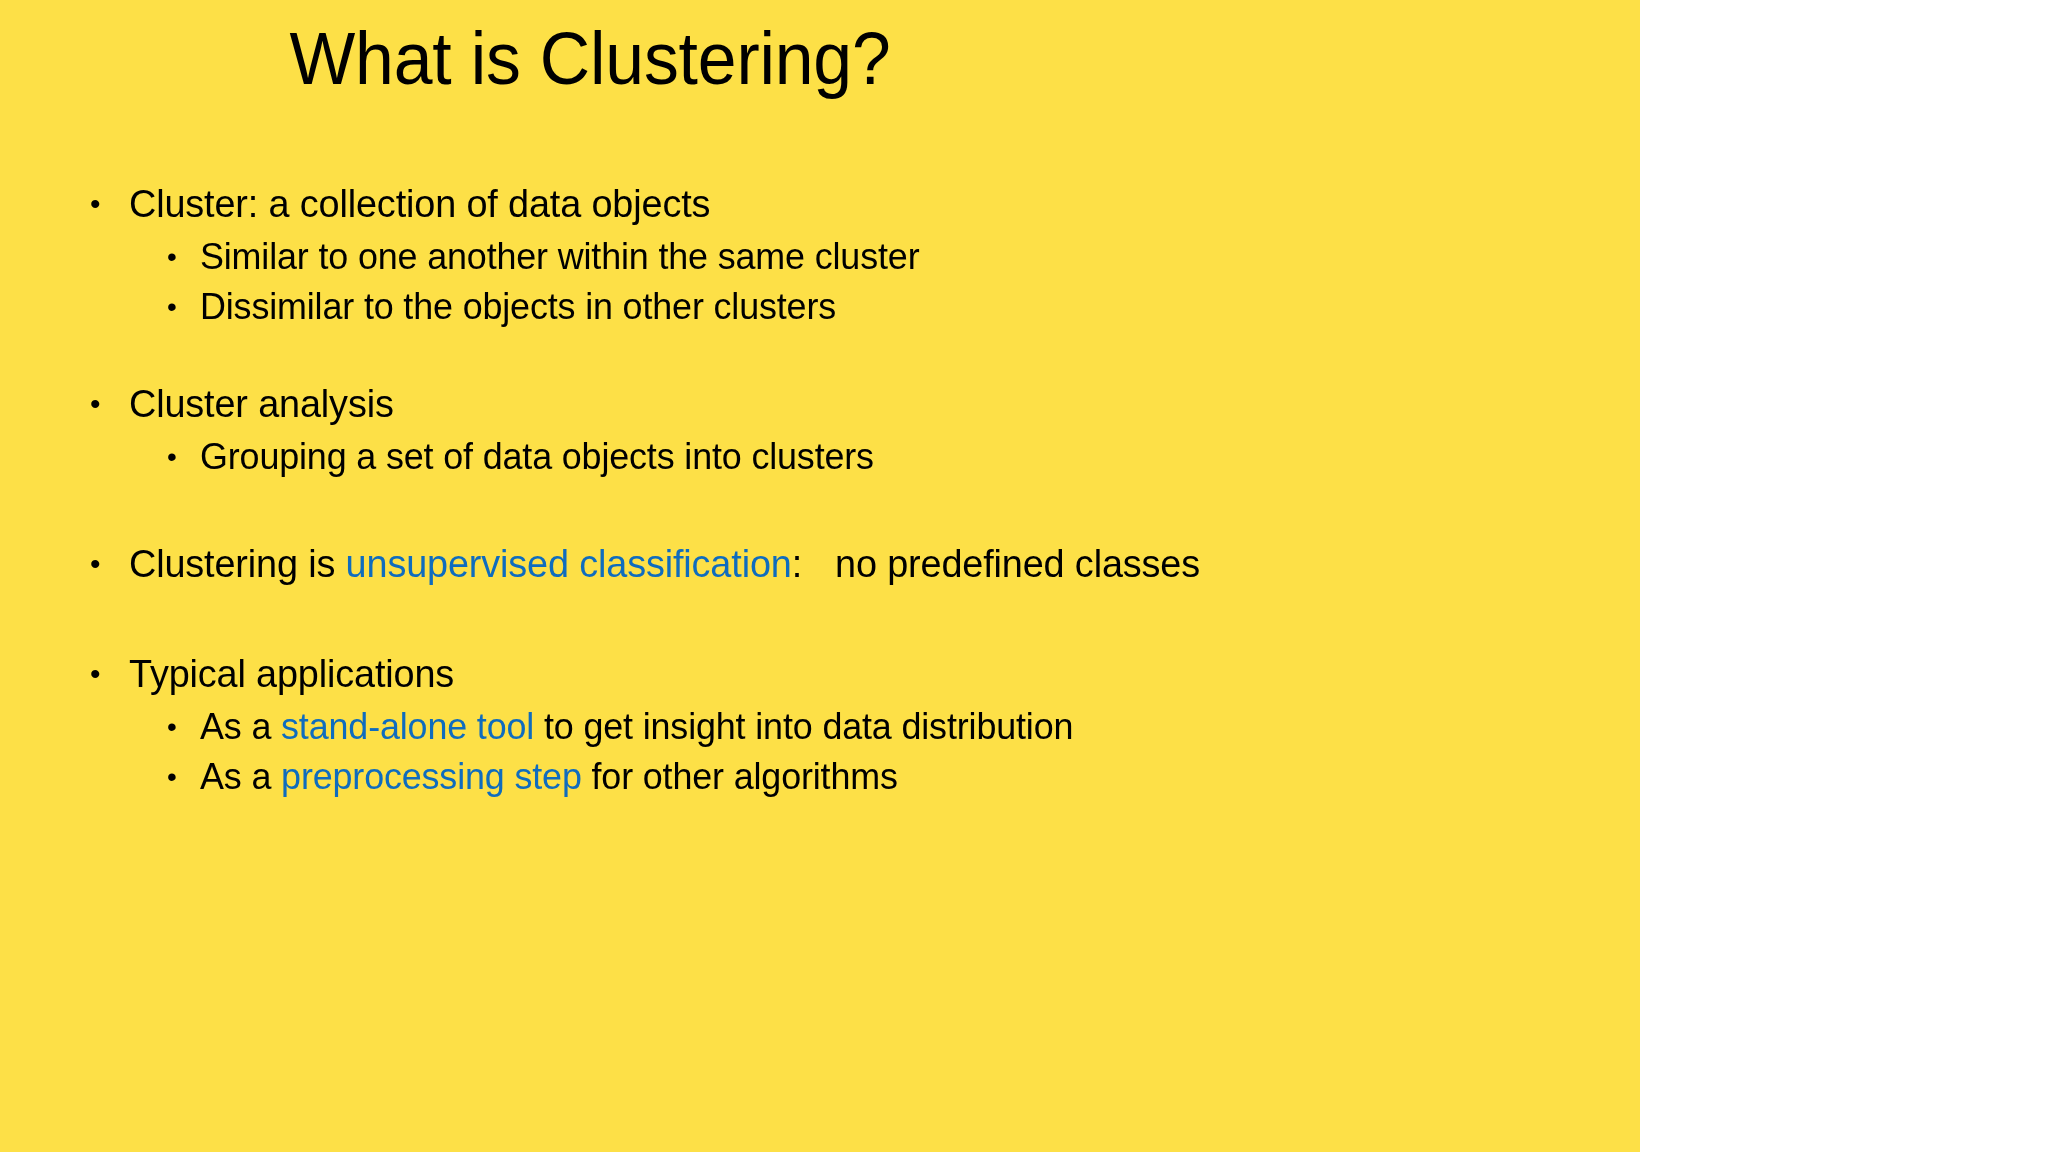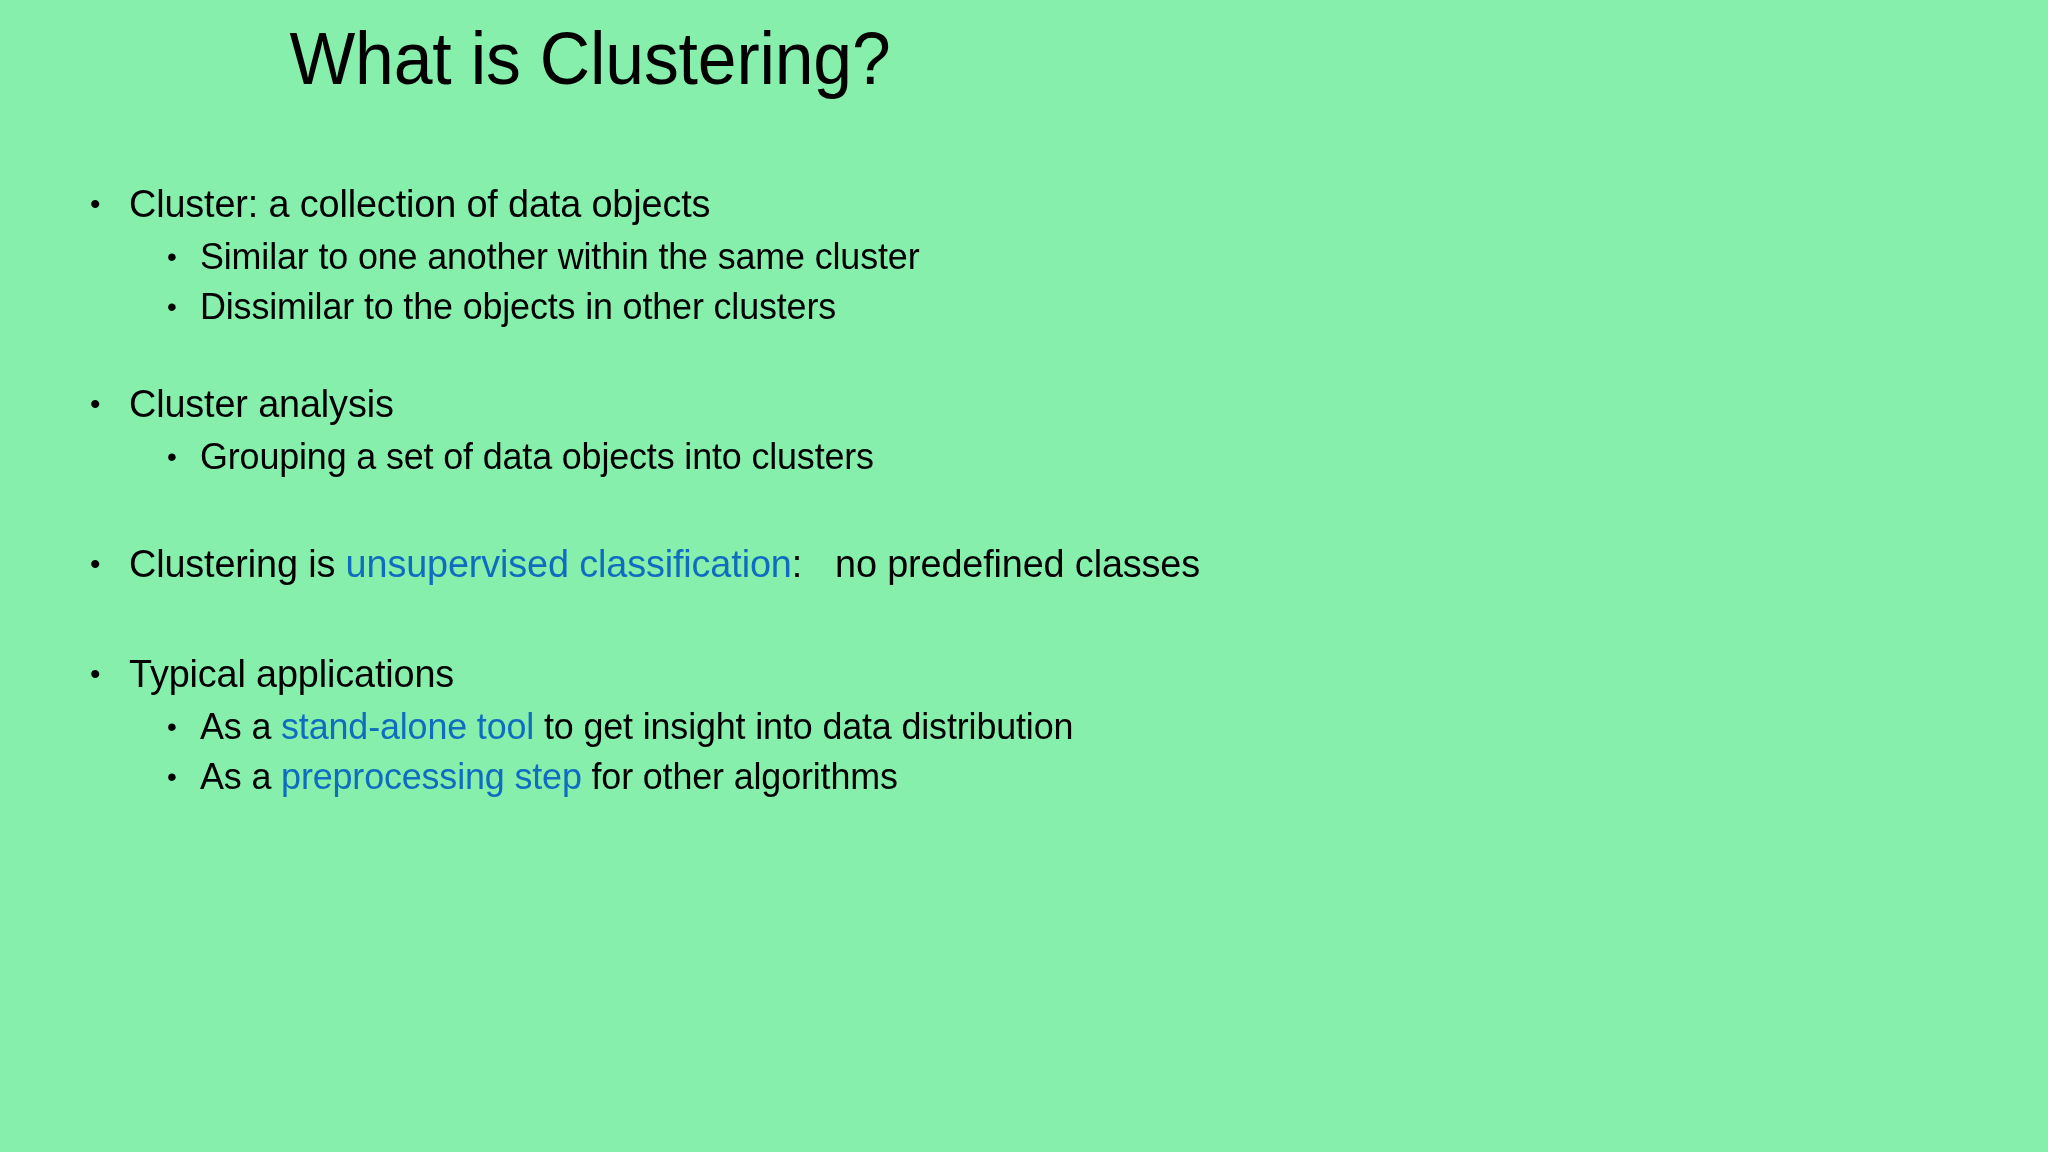--- a/index.html
+++ b/index.html
@@ -7,23 +7,23 @@
     margin: 0;
     padding: 0;
     background: #ffffff;
   }
   body {
     font-family: "Liberation Sans", "DejaVu Sans", sans-serif;
     color: #000000;
   }
   #slide {
     position: relative;
-    width: 2048px;
+    width: 1640px;
     height: 1152px;
-    background: #86efac;
+    background: #fde047;
     overflow: hidden;
   }
 
   
   .slide-title {
     position: absolute;
     left: 0;
     top: 14px;
     width: 1180px;
     text-align: center;

